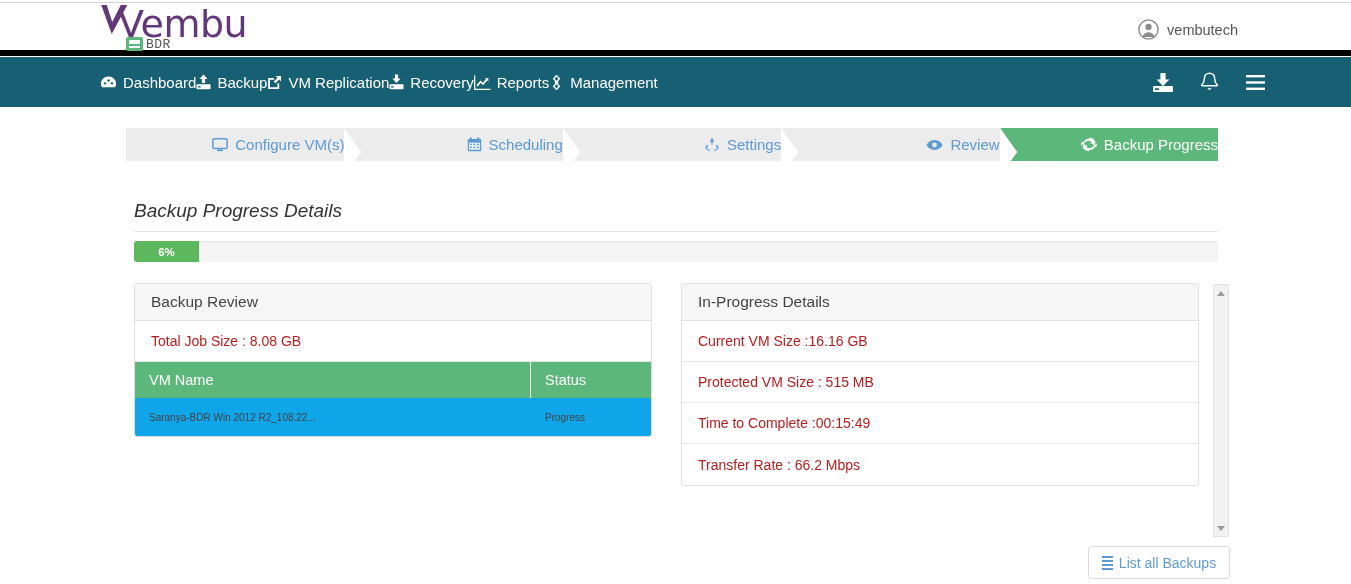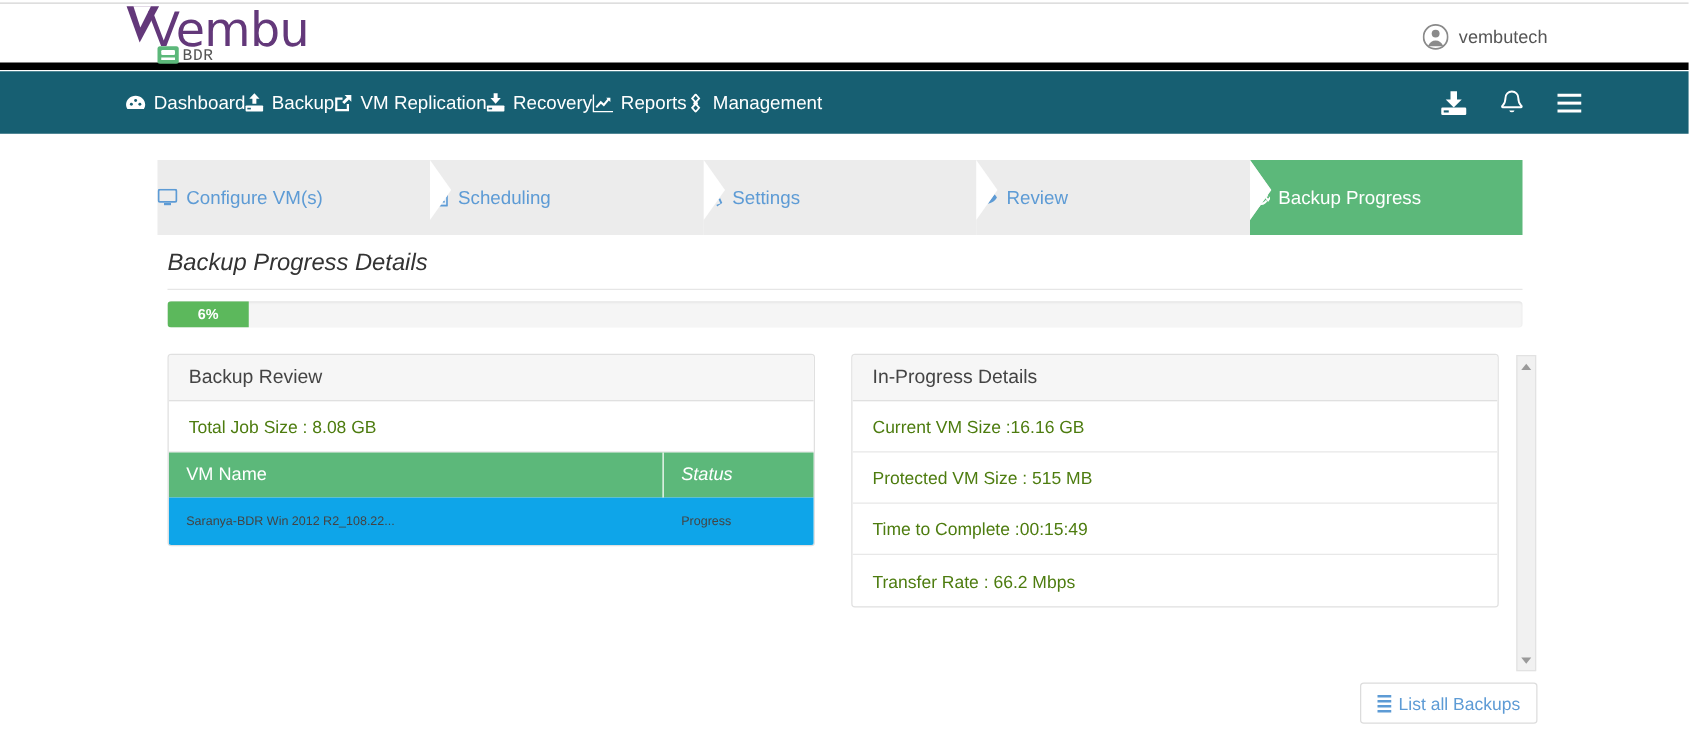--- a/index.html
+++ b/index.html
@@ -84,23 +84,23 @@
     display: flex; align-items: center; gap: 26px;
   }
   .nav-ic { cursor: pointer; display: block; }
 
   
   .wizard {
     position: absolute; left: 126px; top: 128px;
     width: 1092px; height: 48px; display: flex;
   }
   .step {
-    position: relative; flex: 1; height: 60px;
+    position: relative; flex: 1; height: 33px;
     background: #ececec; display: flex;
-    align-items: center; justify-content: flex-start;
+    align-items: center; justify-content: flex-end;
     font-size: 15px; color: #5d9bd5; cursor: pointer;
   }
   .step .lbl { display: flex; align-items: center; gap: 7px; white-space: nowrap; }
   .step:not(:last-child)::after {
     content: ""; position: absolute; right: -17px; top: 0;
     width: 0; height: 0; z-index: 3;
     border-top: 24px solid transparent;
     border-bottom: 24px solid transparent;
     border-left: 17px solid #ececec;
   }
@@ -146,32 +146,32 @@
   .panel-left  { left: 134px; top: 283px; width: 518px; }
   .panel-right { left: 681px; top: 283px; width: 518px; }
   .panel-head {
     height: 37px; background: #f6f6f6;
     border-bottom: 1px solid #e0e0e0;
     display: flex; align-items: center; padding-left: 16px;
     font-size: 15.5px; color: #444;
   }
   .panel-row {
     height: 41px; display: flex; align-items: center;
-    padding-left: 16px; font-size: 14px; color: #4d7c0f;
+    padding-left: 16px; font-size: 14px; color: #b91c1c;
     border-bottom: 1px solid #e8e8e8;
   }
   .panel-row:last-child { border-bottom: none; }
 
   .tbl-head {
     display: flex; height: 36px; background: #5cb87a; color: #fff;
     font-size: 14.5px;
   }
   .tbl-head .c1 { width: 396px; display: flex; align-items: center; padding-left: 14px;
                   border-right: 1px solid #ffffff; }
-  .tbl-head .c2 { flex: 1; display: flex; align-items: center; padding-left: 14px; font-style: italic; }
+  .tbl-head .c2 { flex: 1; display: flex; align-items: center; padding-left: 14px; }
   .tbl-row {
     display: flex; height: 38px; font-size: 10px; color: #444; background: #0ea5e9;
   }
   .tbl-row .c1 { width: 396px; display: flex; align-items: center; padding-left: 14px; }
   .tbl-row .c2 { flex: 1; display: flex; align-items: center; padding-left: 14px; }
 
   
   .scrollbar {
     position: absolute; left: 1213px; top: 284px;
     width: 16px; height: 253px;

